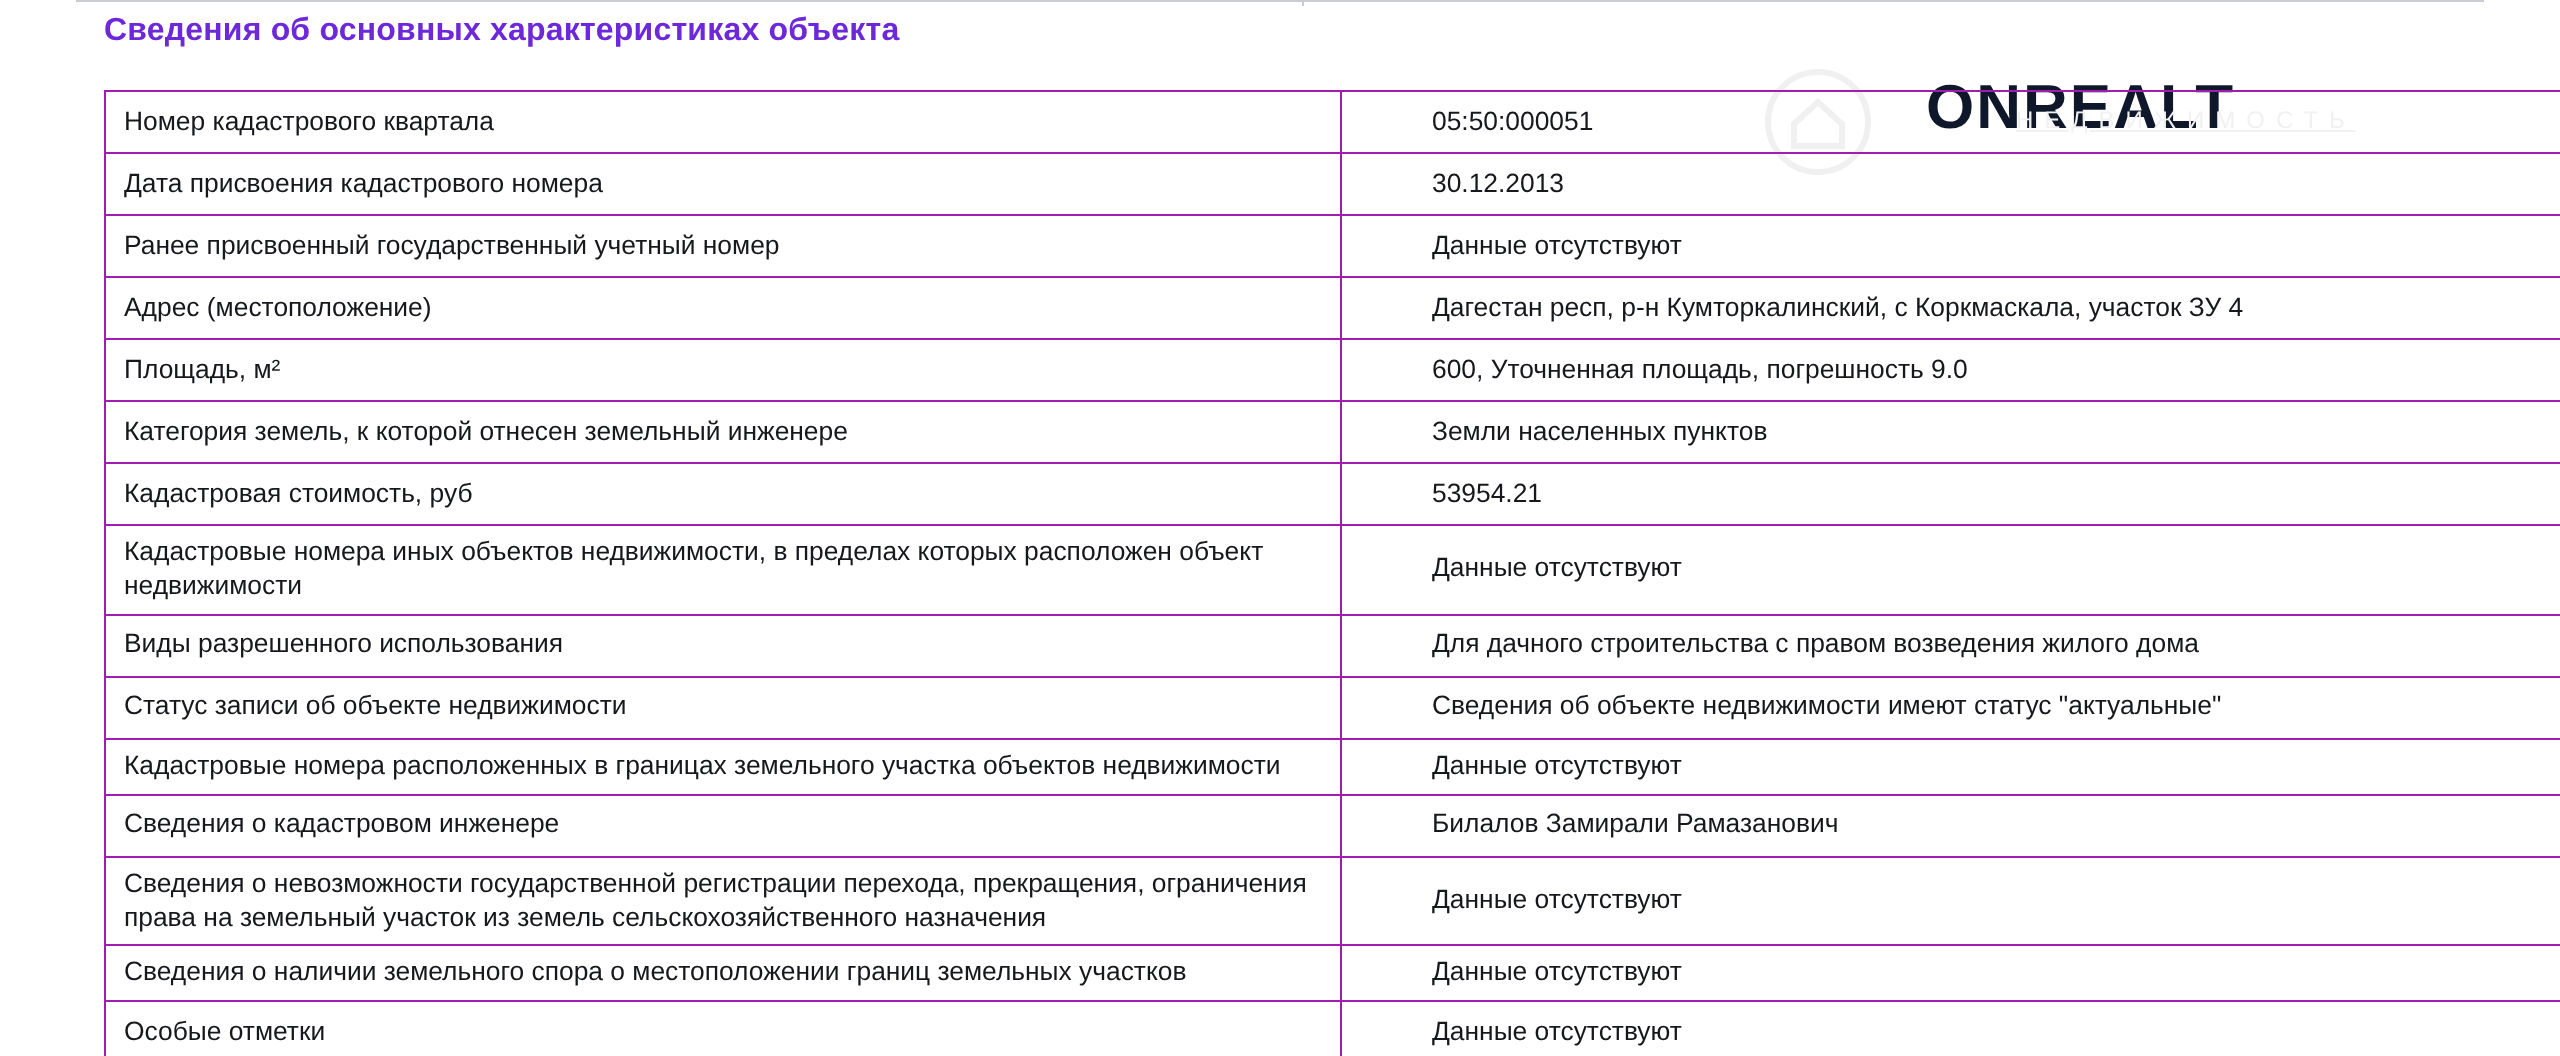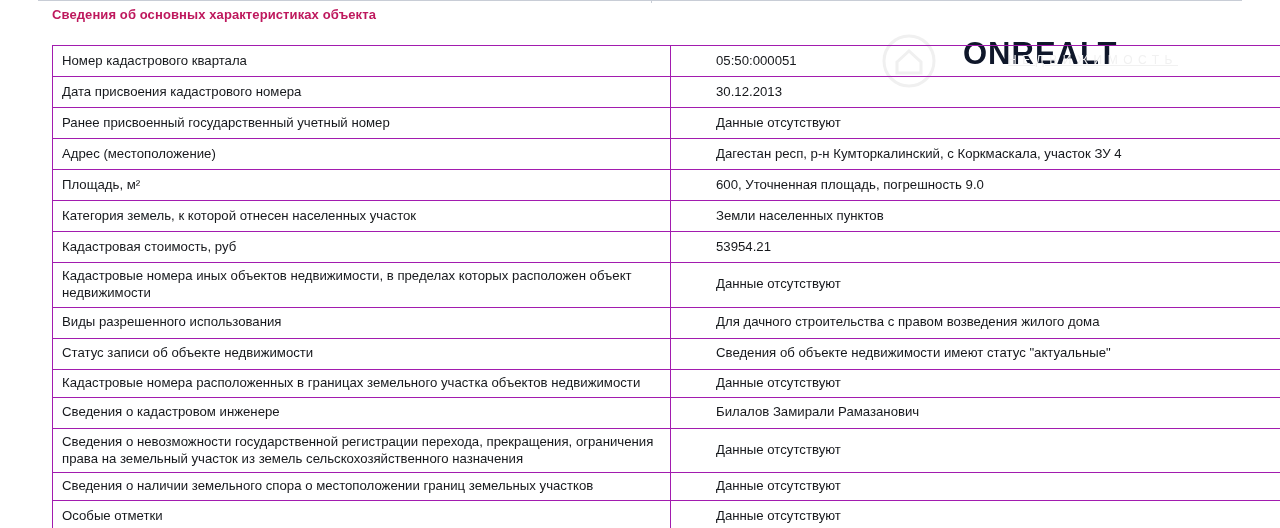--- a/index.html
+++ b/index.html
@@ -36,23 +36,23 @@
 
   .page {
     position: relative;
     padding: 0;
   }
 
   .doc-title {
     position: absolute;
     top: 7px;
     left: 52px;
-    font-size: 13px;
+    font-size: 16px;
     font-weight: bold;
-    color: #be185d;
+    color: #6d28d9;
     letter-spacing: 0.1px;
     white-space: nowrap;
   }
 
   
   .watermark {
     position: absolute;
     top: 24px;
     left: 872px;
     width: 390px;
@@ -151,21 +151,21 @@
       </tr>
       <tr class="r-short">
         <td class="k">Адрес (местоположение)</td>
         <td class="v">Дагестан респ, р-н Кумторкалинский, с Коркмаскала, участок ЗУ 4</td>
       </tr>
       <tr class="r-short">
         <td class="k">Площадь, м²</td>
         <td class="v">600, Уточненная площадь, погрешность 9.0</td>
       </tr>
       <tr class="r-short">
-        <td class="k">Категория земель, к которой отнесен населенных участок</td>
+        <td class="k">Категория земель, к которой отнесен земельный инженере</td>
         <td class="v">Земли населенных пунктов</td>
       </tr>
       <tr class="r-short">
         <td class="k">Кадастровая стоимость, руб</td>
         <td class="v">53954.21</td>
       </tr>
       <tr>
         <td class="k">Кадастровые номера иных объектов недвижимости, в пределах которых расположен объект недвижимости</td>
         <td class="v">Данные отсутствуют</td>
       </tr>

